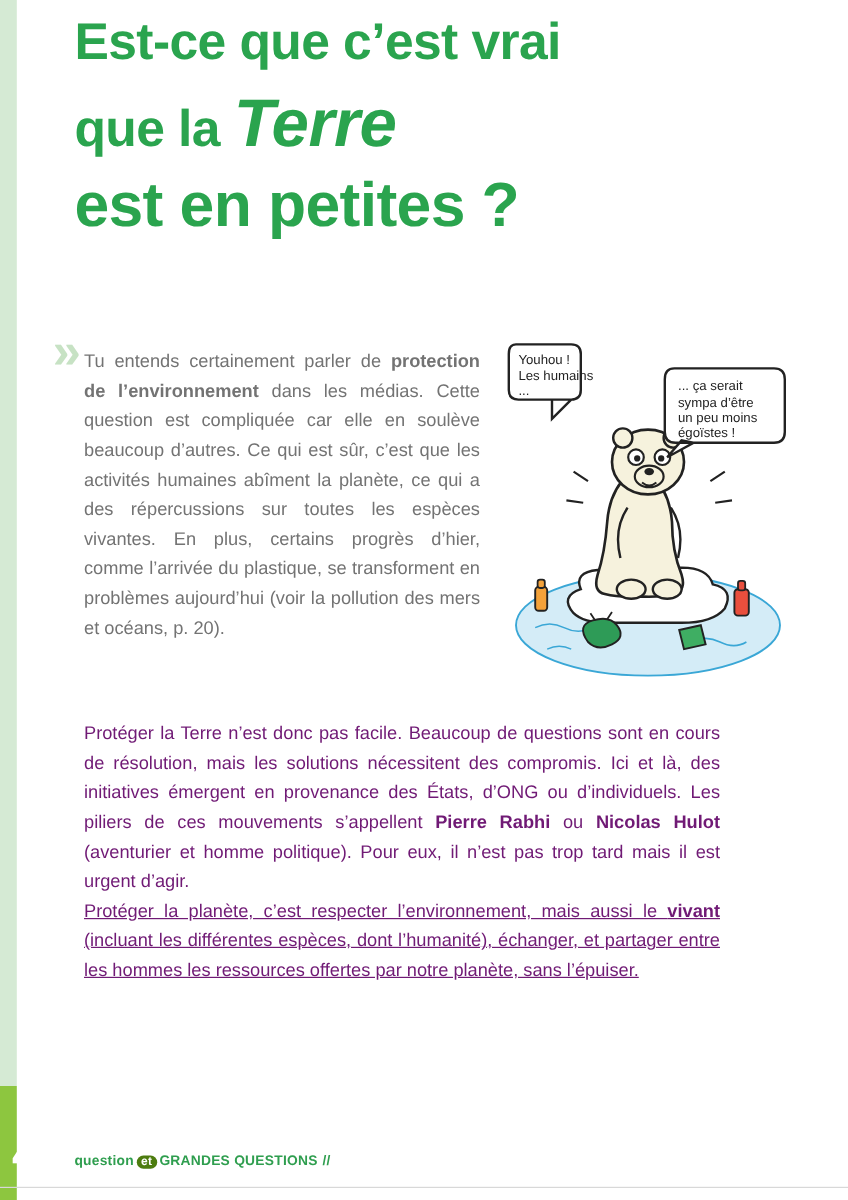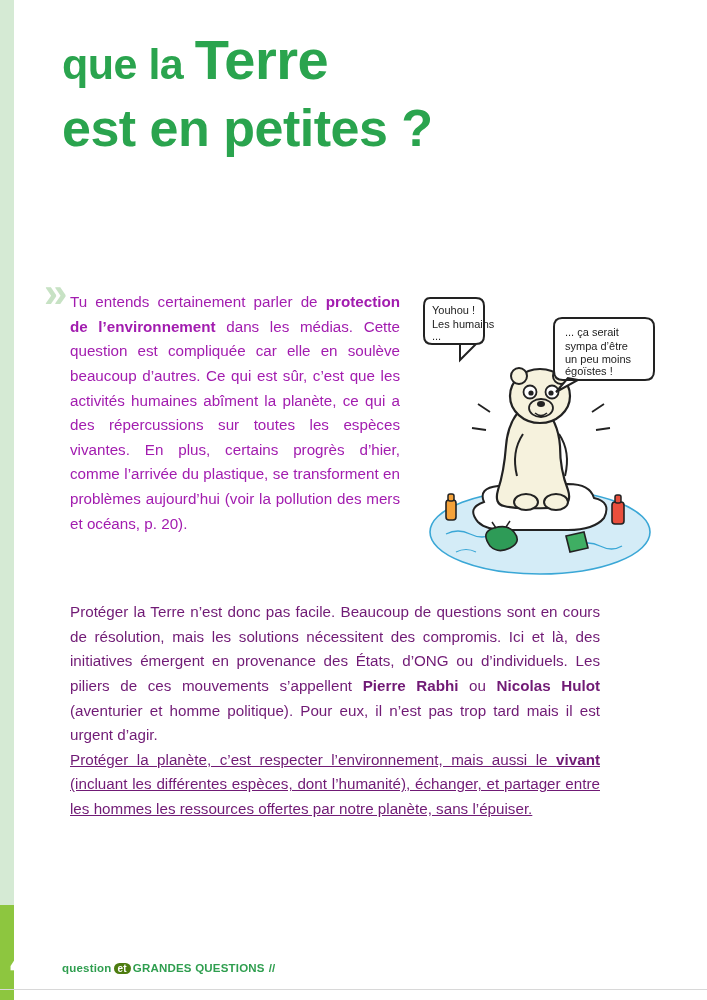--- a/index.html
+++ b/index.html
@@ -34,21 +34,21 @@
   }
   .title-line {
     color: #2aa44e;
     font-weight: bold;
     letter-spacing: -0.5px;
     line-height: 1.0;
     white-space: nowrap;
   }
   .title-line-1 { font-size: 43px; }
   .title-line-2 { font-size: 43px; margin-top: 18px; }
-  .title-line-2 .big { font-size: 56px; }
+  .title-line-2 .big { font-size: 56px; font-style: italic; }
   .title-line-3 { font-size: 52px; margin-top: 14px; }
 
   
   .chevron {
     position: absolute;
     left: 44px;
     top: 272px;
     color: #c7e2c4;
     font-size: 42px;
     font-weight: bold;
@@ -56,42 +56,42 @@
   }
 
   
   .col-left {
     position: absolute;
     left: 70px;
     top: 290px;
     width: 330px;
     font-size: 15.2px;
     line-height: 1.62;
-    color: #a21caf;
+    color: #737373;
     text-align: justify;
   }
   .full-width {
     position: absolute;
     left: 70px;
     top: 600px;
     width: 530px;
     font-size: 15.2px;
     line-height: 1.62;
     color: #701a75;
     text-align: justify;
   }
   .full-width p { margin: 0 0 0 0; }
   .full-width p + p { margin-top: 0px; text-decoration: underline; }
   b { font-weight: bold; }
 
   
   .illus {
     position: absolute;
     left: 416px;
-    top: 284px;
+    top: 273px;
     width: 250px;
     height: 300px;
   }
   .illus svg { display: block; }
 
   
   .footer {
     position: absolute;
     left: 0;
     bottom: 0;
@@ -135,20 +135,21 @@
     background: #d8d8d8;
   }
 </style>
 </head>
 <body>
 
 <div class="edge-bar top"></div>
 <div class="edge-bar bottom"></div>
 
 <div class="title-block">
+  <div class="title-line title-line-1">Est-ce que c’est vrai</div>
   <div class="title-line title-line-2">
     <span>que la</span>
     <span class="big">Terre</span>
   </div>
   <div class="title-line title-line-3">est en petites ?</div>
 </div>
 
 <div class="chevron">»</div>
 
 <div class="col-left">Tu entends certainement parler de <b>protection de l’environnement</b> dans les médias. Cette question est compliquée car elle en soulève beaucoup d’autres. Ce qui est sûr, c’est que les activités humaines abîment la planète, ce qui a des répercussions sur toutes les espèces vivantes. En plus, certains progrès d’hier, comme l’arrivée du plastique, se transforment en problèmes aujourd’hui (voir la pollution des mers et océans, p. 20).</div>

